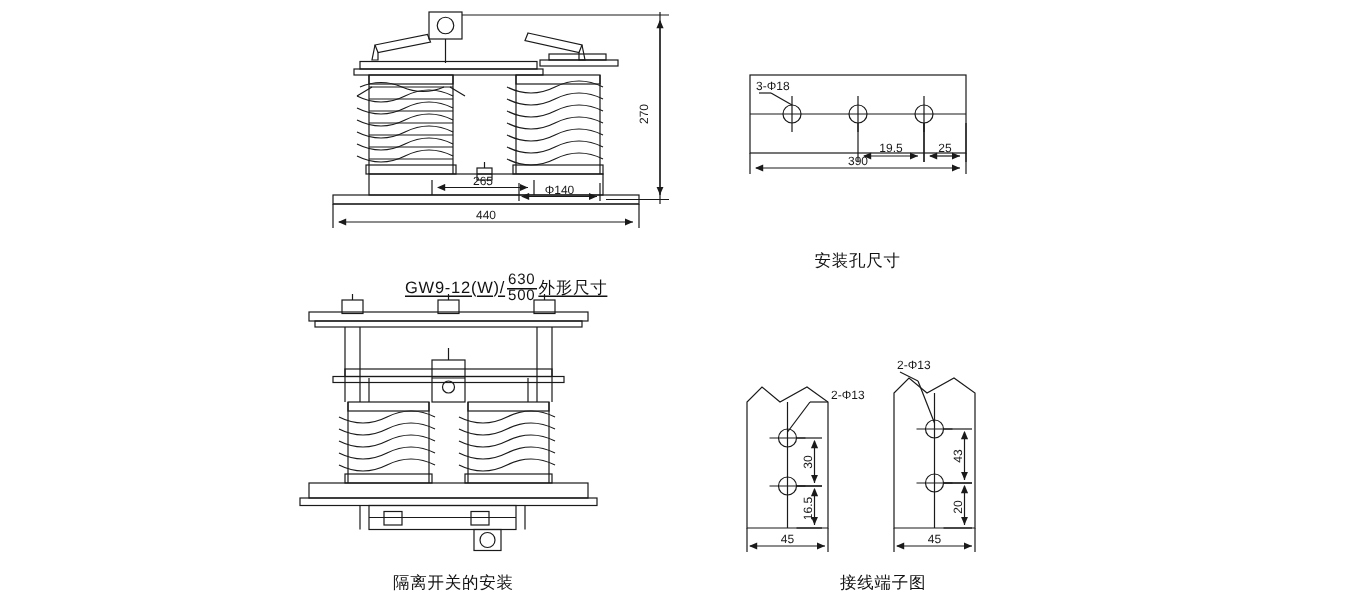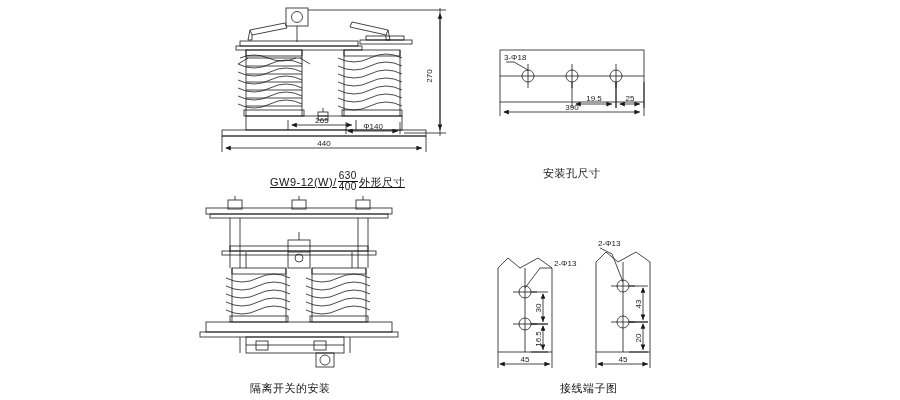--- a/index.html
+++ b/index.html
@@ -35,21 +35,21 @@
   }
   .cap-main {
     font-size: 11px;
   }
   .frac {
     display: inline-block;
     vertical-align: -0.45em;
     text-align: center;
     line-height: 1.0;
     font-size: 10px;
-    margin: 0 1px;
+    margin: 11px 1px;
   }
   .frac .num {
     display: block;
     border-bottom: 1px solid #111;
     padding: 0 1px;
   }
   .frac .den {
     display: block;
     padding: 0 1px;
   }
@@ -301,22 +301,22 @@
       <text x="525" y="362" text-anchor="middle">45</text>
 
       <text x="598" y="246" text-anchor="start">2-Φ13</text>
       <text x="641" y="304" text-anchor="middle" transform="rotate(-90 641 304)">43</text>
       <text x="641" y="338" text-anchor="middle" transform="rotate(-90 641 338)">20</text>
       <text x="623" y="362" text-anchor="middle">45</text>
     </g>
   </svg>
 
   <div class="cap cap-main" style="left:270px; top:171px;text-decoration:underline;">
-    <span>GW9-12(W)/</span><span class="frac"><span class="num">630</span><span class="den">400</span></span><span>外形尺寸</span>
+    <span>GW9-12(W)/</span><span class="frac"><span class="num">630</span><span class="den">500</span></span><span>外形尺寸</span>
   </div>
 
   <div class="cap" style="left:543px; top:166px;">安装孔尺寸</div>
 
-  <div class="cap" style="left:250px; top:381px;">隔离开关的安装</div>
+  <div class="cap" style="left:262px; top:381px;">隔离开关的安装</div>
 
   <div class="cap" style="left:560px; top:381px;">接线端子图</div>
 
 </div>
 
 </body></html>

